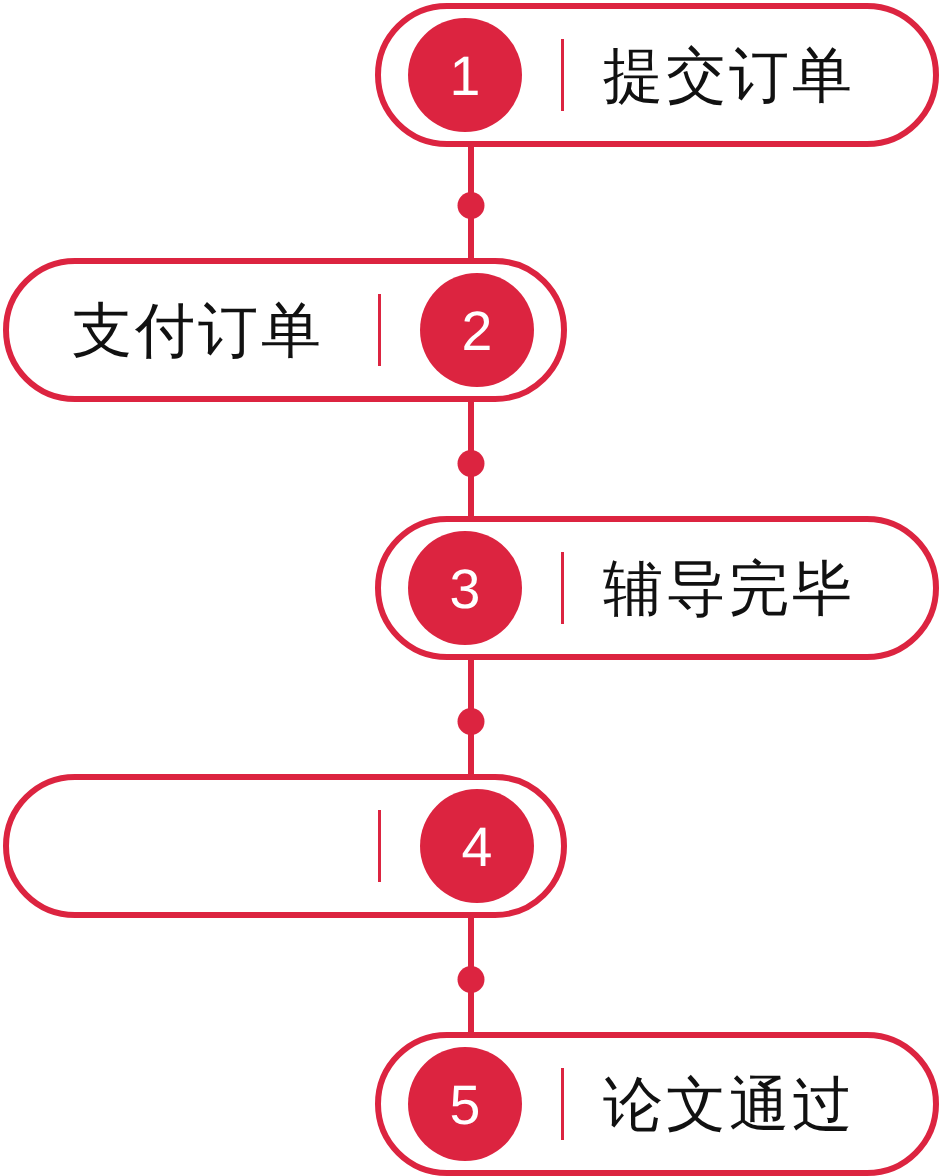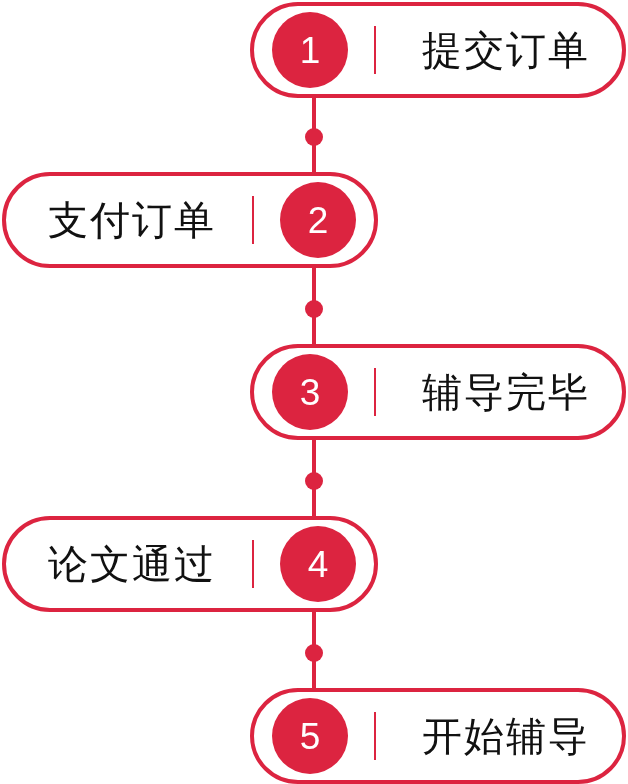--- a/index.html
+++ b/index.html
@@ -95,21 +95,21 @@
   }
 
   
   .label {
     flex: 1 1 auto;
     color: #111111;
     font-size: 40px;
     letter-spacing: 2px;
     white-space: nowrap;
   }
-  .step.align-right .label { text-align: right; padding-right: 6px; }
+  .step.align-right .label { text-align: left; padding-right: 6px; }
   .step.align-left  .label { text-align: center; padding-left: 6px; }
 </style>
 </head>
 <body>
 
 <div id="flow">
 
   <div class="spine" style="top:96px;height:80px;"></div>
   <div class="spine" style="top:268px;height:80px;"></div>
   <div class="spine" style="top:440px;height:80px;"></div>
@@ -141,25 +141,24 @@
       <div class="badge">3</div>
       <div class="divider"></div>
       <div class="label">辅导完毕</div>
     </div>
   </div>
 
   <div class="step align-left" style="top:516px;">
     <div class="step-inner">
       <div class="badge">4</div>
       <div class="divider"></div>
-      <div class="label">论文通过</div>
     </div>
   </div>
 
   <div class="step align-right" style="top:688px;">
     <div class="step-inner">
       <div class="badge">5</div>
       <div class="divider"></div>
-      <div class="label">开始辅导</div>
+      <div class="label">论文通过</div>
     </div>
   </div>
 
 </div>
 
 </body></html>

